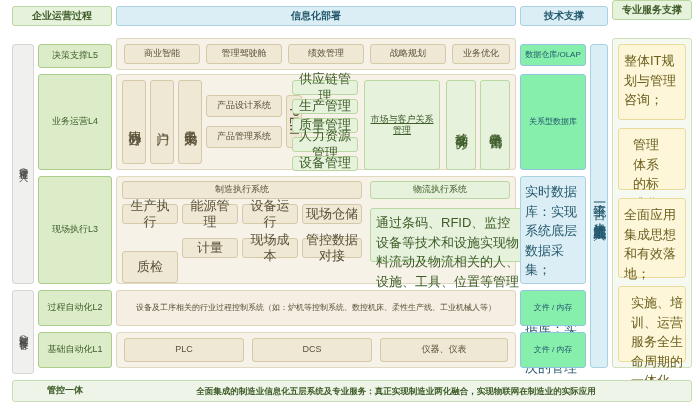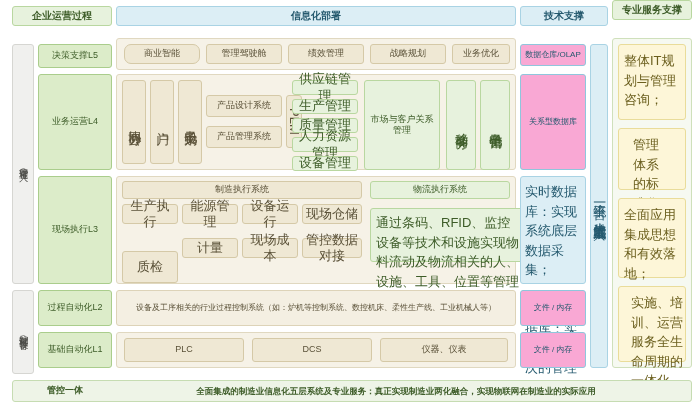--- a/index.html
+++ b/index.html
@@ -20,21 +20,21 @@
     line-height:1.25;
     padding:2px 3px;
     box-sizing:border-box;
   }
   
   .t-green{background:#e7f2dd;border:1px solid #b9d7a0;color:#3d5c28;}
   .t-green-d{background:#dcecc9;border:1px solid #aacd8c;color:#3d5c28;}
   .t-beige{background:#f4efe2;border:1px solid #ddd3b8;color:#5a5138;}
   .t-beige-d{background:#efe8d4;border:1px solid #d5c9a7;color:#5a5138;}
   .t-blue{background:#dceef5;border:1px solid #a9d3e4;color:#24596e;}
-  .t-blue-d{background:#f9a8d4;border:1px solid #8fc6dc;color:#24596e;}
+  .t-blue-d{background:#86efac;border:1px solid #8fc6dc;color:#24596e;}
   .t-yellow{background:#fdf6d8;border:1px solid #e9dc9a;color:#6b5f1e;}
   .t-gray{background:#f0f0ee;border:1px solid #d6d6d2;color:#4a4a46;}
   .t-band{background:#eef4e7;border:1px solid #c6dcb2;color:#3d5c28;}
   .hdr{font-weight:bold;font-size:10px;}
   .vtext{
     writing-mode:vertical-rl;
     text-orientation:upright;
     letter-spacing:1px;
   }
   .vtext-mixed{
@@ -79,21 +79,21 @@
   <span>现场执行L3</span>
 </div>
 <div class="abs box t-green-d" style="left:38px;top:290px;width:74px;height:36px;">
   <span>过程自动化L2</span>
 </div>
 <div class="abs box t-green-d" style="left:38px;top:332px;width:74px;height:36px;">
   <span>基础自动化L1</span>
 </div>
 
 <div class="abs" style="left:116px;top:38px;width:400px;height:32px;background:#f6f2e7;border:1px solid #e0d8c0;border-radius:3px;"></div>
-<div class="abs box t-beige-d" style="left:124px;top:44px;width:76px;height:20px;border-radius:7px;">
+<div class="abs box t-beige-d" style="left:124px;top:44px;width:76px;height:20px;">
   <span>商业智能</span>
 </div>
 <div class="abs box t-beige-d" style="left:206px;top:44px;width:76px;height:20px;">
   <span>管理驾驶舱</span>
 </div>
 <div class="abs box t-beige-d" style="left:288px;top:44px;width:76px;height:20px;">
   <span>绩效管理</span>
 </div>
 <div class="abs box t-beige-d" style="left:370px;top:44px;width:76px;height:20px;">
   <span>战略规划</span>
@@ -133,21 +133,21 @@
 <div class="abs box t-green" style="left:292px;top:118px;width:66px;height:15px;">
   <span class="tiny">质量管理</span>
 </div>
 <div class="abs box t-green" style="left:292px;top:137px;width:66px;height:15px;">
   <span class="tiny">人力资源管理</span>
 </div>
 <div class="abs box t-green" style="left:292px;top:156px;width:66px;height:15px;">
   <span class="tiny">设备管理</span>
 </div>
 
-<div class="abs box t-green" style="left:364px;top:80px;width:76px;height:90px;">
+<div class="abs box t-green" style="left:364px;top:80px;width:76px;height:90px;text-decoration:underline;">
   <span>市场与客户关系管理</span>
 </div>
 <div class="abs box t-green" style="left:446px;top:80px;width:30px;height:90px;">
   <span class="vtext tiny">移动商务</span>
 </div>
 <div class="abs box t-green" style="left:480px;top:80px;width:30px;height:90px;">
   <span class="vtext tiny">电子营销</span>
 </div>
 
 <div class="abs" style="left:116px;top:176px;width:400px;height:108px;background:#f6f2e7;border:1px solid #e0d8c0;border-radius:3px;"></div>

